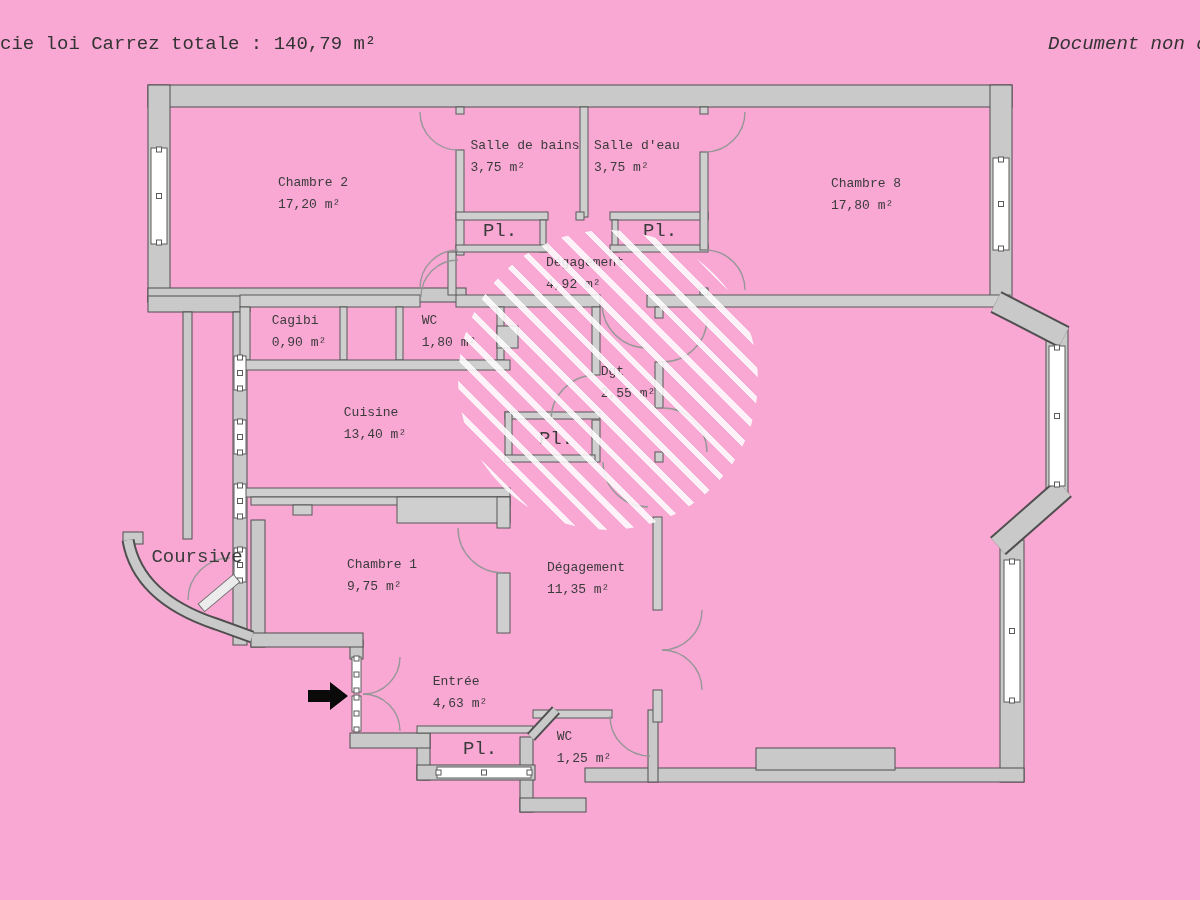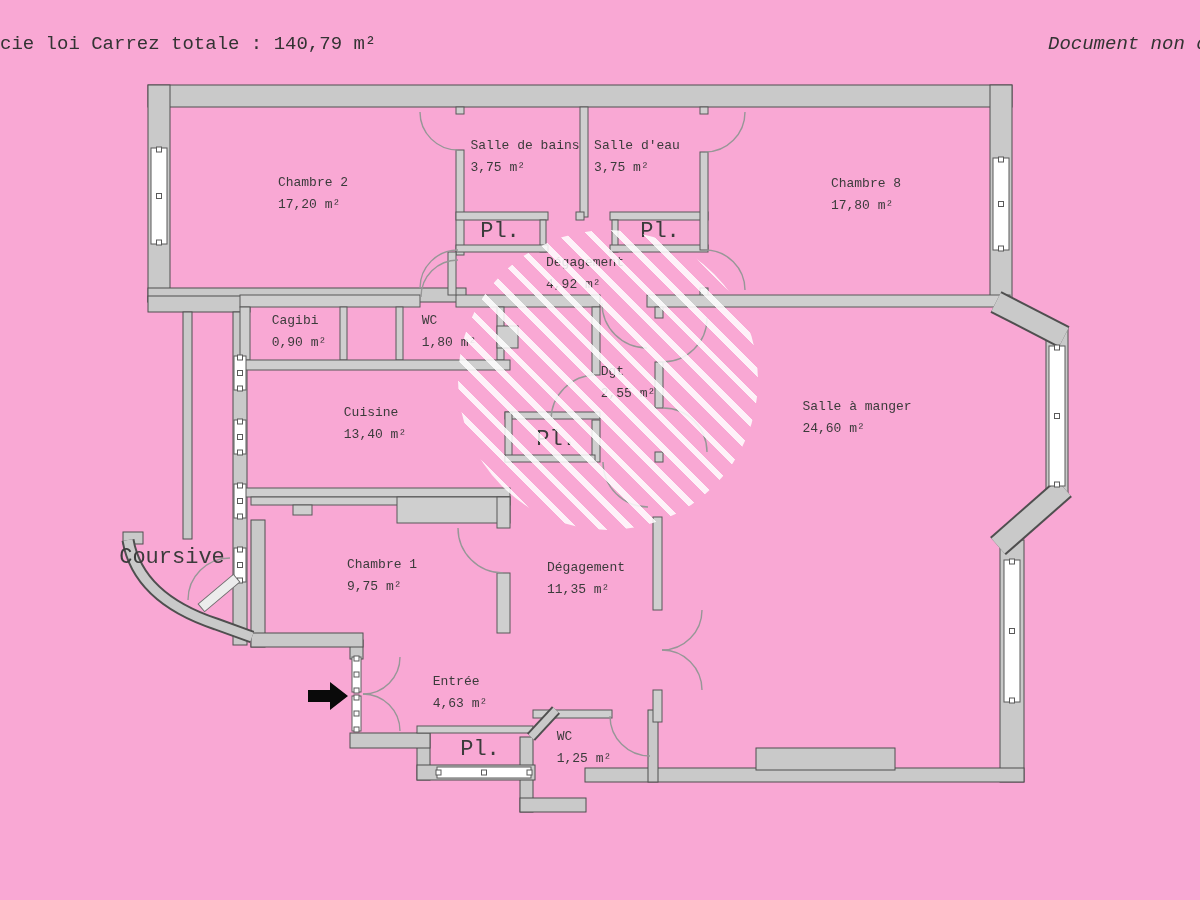--- a/index.html
+++ b/index.html
@@ -4,21 +4,21 @@
 <style>
   html,body{margin:0;padding:0;background:#fff;}
   #stage{position:relative;width:1200px;height:900px;background:#f9a8d4;overflow:hidden;
          font-family:Liberation Mono, monospace;}
   .hdr{position:absolute;font-size:19px;color:#333;white-space:nowrap;z-index:25;}
   #hdr-left{left:0px;top:33px;}
   #hdr-right{left:1048px;top:33px;width:200px;font-style:italic;overflow:hidden;}
   #plan-svg{position:absolute;left:0;top:0;z-index:10;}
   .room{position:absolute;transform:translate(-50%,-50%);text-align:left;
         font-size:13px;line-height:22px;color:#3b3b3b;white-space:nowrap;z-index:20;}
-  .pl{position:absolute;transform:translate(-50%,-50%);font-size:22px;color:#3b3b3b;
+  .pl{position:absolute;transform:translate(-50%,-50%);font-size:19px;color:#3b3b3b;
       white-space:nowrap;z-index:20;}
   #watermark{position:absolute;left:458px;top:230px;width:300px;height:300px;border-radius:50%;
       background:repeating-linear-gradient(45deg,rgba(255,255,255,.85) 0 6px,rgba(255,255,255,0) 6px 20px);
       z-index:30;pointer-events:none;}
 </style>
 </head>
 <body>
 
 <div id="stage">
 
@@ -224,24 +224,20 @@
     <div>1,80 m²</div>
   </div>
   <div class="room" style="left:628px;top:383px">
     <div>Dgt</div>
     <div>2,55 m²</div>
   </div>
   <div class="room" style="left:375px;top:424px">
     <div>Cuisine</div>
     <div>13,40 m²</div>
   </div>
-  <div class="room" style="left:857px;top:418px">
-    <div>Salle à manger</div>
-    <div>24,60 m²</div>
-  </div>
   <div class="room" style="left:382px;top:576px">
     <div>Chambre 1</div>
     <div>9,75 m²</div>
   </div>
   <div class="room" style="left:586px;top:579px">
     <div>Dégagement</div>
     <div>11,35 m²</div>
   </div>
   <div class="room" style="left:460px;top:693px">
     <div>Entrée</div>
@@ -250,16 +246,16 @@
   <div class="room" style="left:584px;top:748px">
     <div>WC</div>
     <div>1,25 m²</div>
   </div>
 
   <div class="pl" style="left:500px;top:231px">Pl.</div>
   <div class="pl" style="left:660px;top:231px">Pl.</div>
   <div class="pl" style="left:556px;top:439px">Pl.</div>
   <div class="pl" style="left:480px;top:749px">Pl.</div>
 
-  <div class="pl" style="left:172px;top:557px">Coursive</div>
+  <div class="pl" style="left:197px;top:557px">Coursive</div>
 
   <div id="watermark"></div>
 </div>
 
 </body></html>

